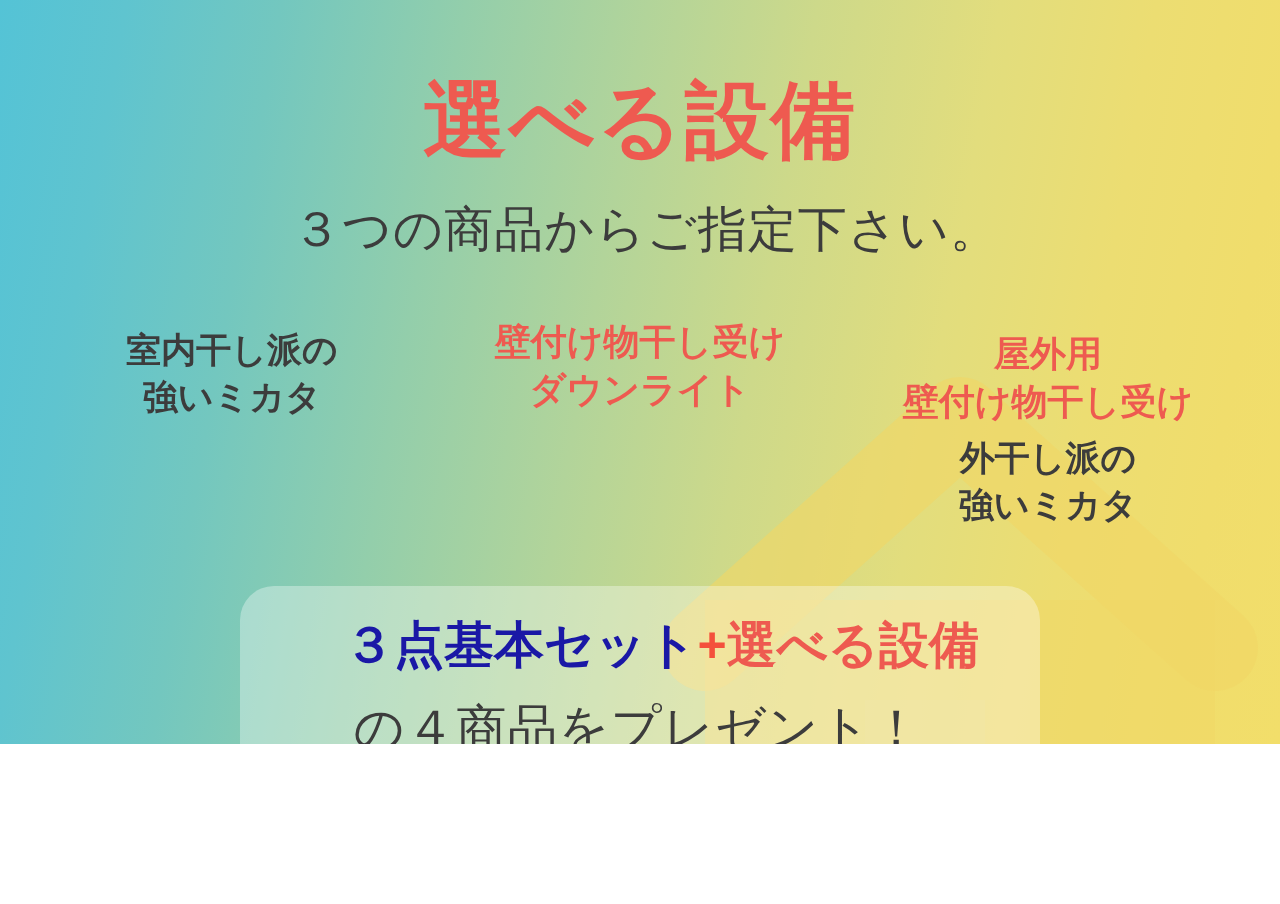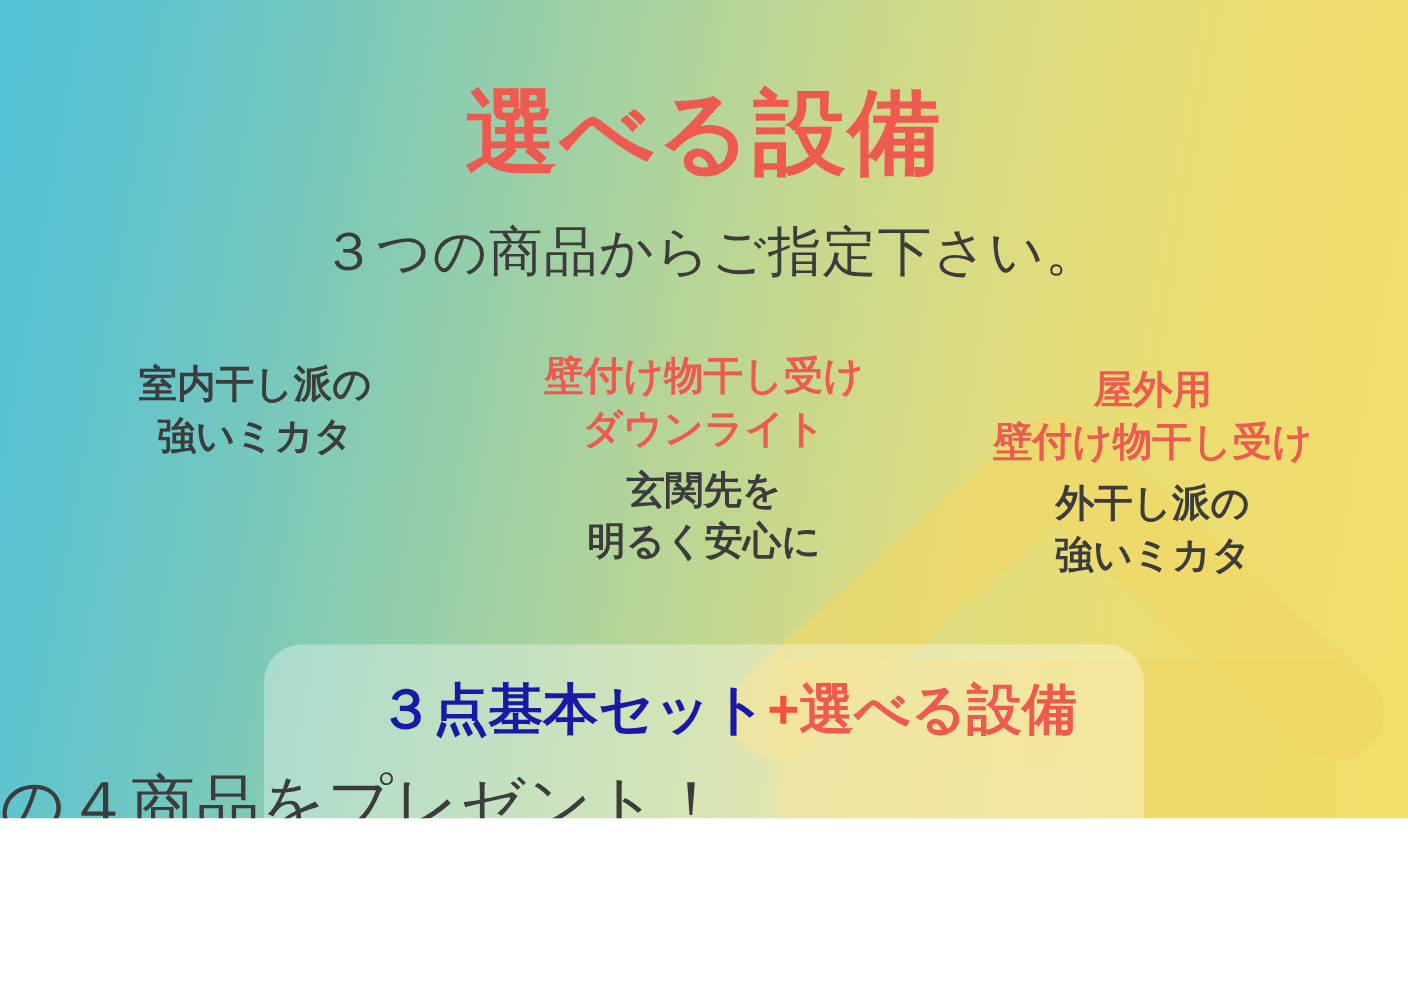--- a/index.html
+++ b/index.html
@@ -121,21 +121,22 @@
     margin-left: 43px;
   }
   .panel-headline .blue { color: #1a18a6; }
   .panel-headline .plus { color: #f4503c; }
   .panel-headline .red  { color: #ee5a50; }
 
   .panel-line {
     position: absolute;
     left: 0;
     right: 4px;
-    font-size: 58px;
+    text-align: center;
+    font-size: 50px;
     line-height: 1;
     font-weight: 400;
     color: #3c3c3c;
     letter-spacing: 1px;
   }
   .panel-line-1 { top: 703px; }
   .panel-line-2 { top: 762px; }
 </style>
 </head>
 <body>
@@ -162,22 +163,20 @@
   <div class="options">
 
     <div class="option">
       <div class="option-desc">室内干し派の
 強いミカタ</div>
     </div>
 
     <div class="option">
       <div class="option-title">壁付け物干し受け
 ダウンライト</div>
-      <div class="option-desc">玄関先を
-明るく安心に</div>
     </div>
 
     <div class="option">
       <div class="option-title">屋外用
 壁付け物干し受け</div>
       <div class="option-desc">外干し派の
 強いミカタ</div>
     </div>
 
   </div>

